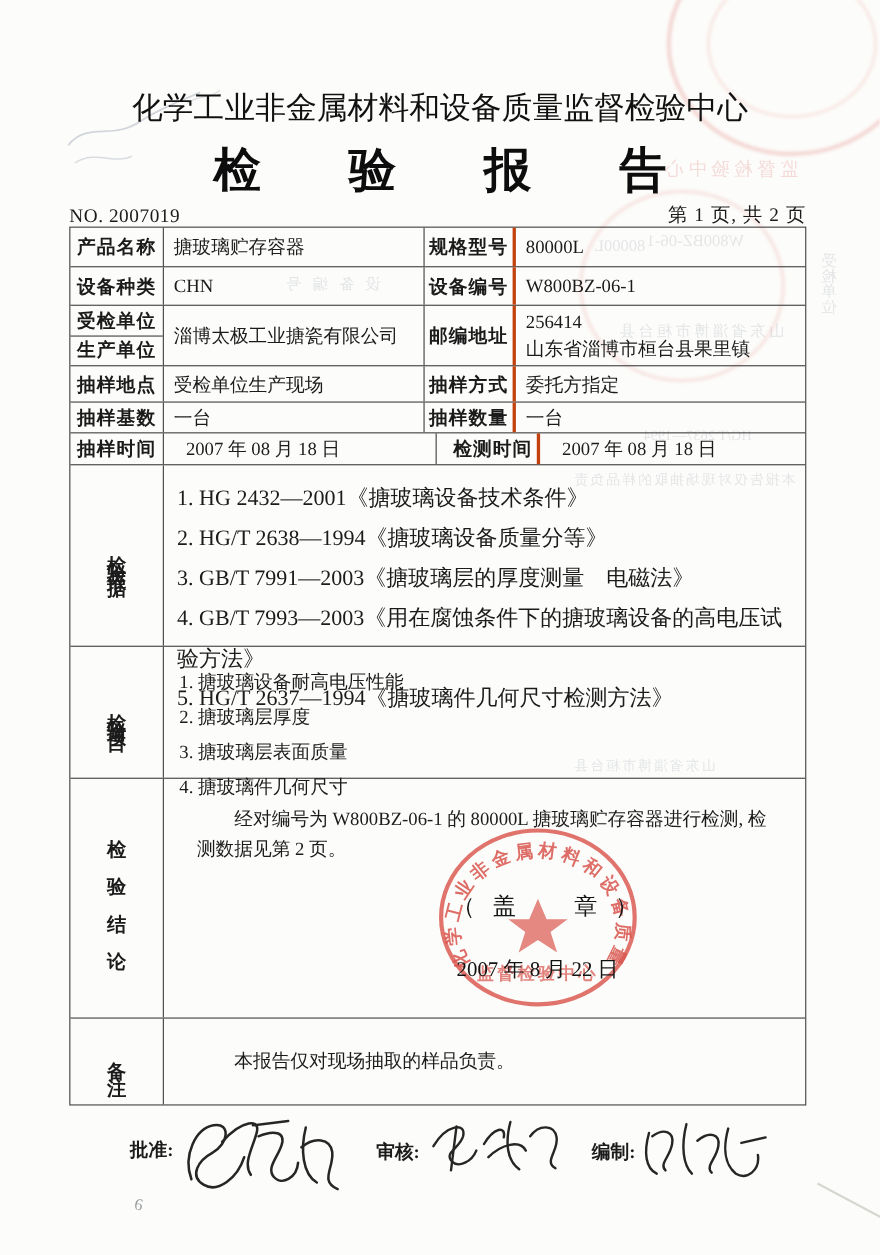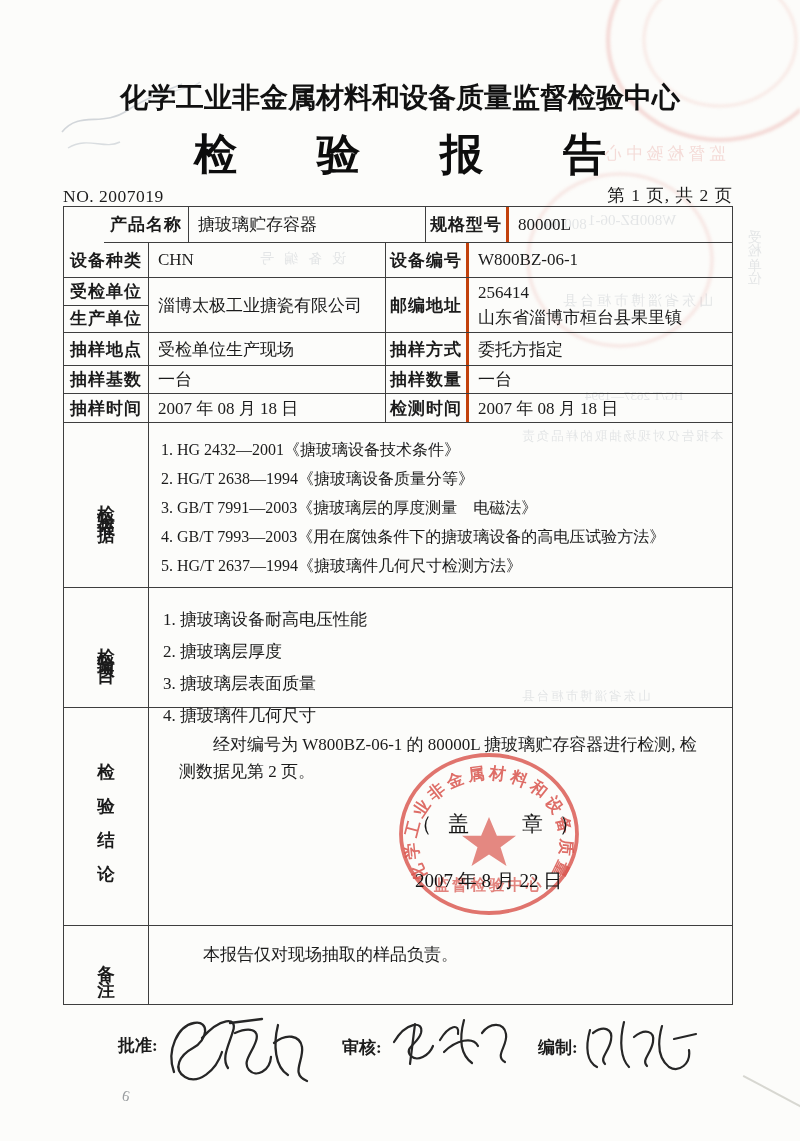--- a/index.html
+++ b/index.html
@@ -7,21 +7,21 @@
     width:800px;height:1141px;position:relative;overflow:hidden;
     background:#fcfcfa;color:#1b1b1b;
     font-family:"Liberation Serif","DejaVu Serif",serif;
   }
   .page{position:absolute;inset:0;}
 
   
   .org-title{
     position:absolute;top:79px;left:0;width:100%;text-align:center;
     font-family:"Liberation Sans","DejaVu Sans",sans-serif;
-    font-size:28px;font-weight:bold;letter-spacing:0px;color:#111;
+    font-size:28px;font-weight:normal;letter-spacing:0px;color:#111;
   }
   .report-title{
     position:absolute;top:126px;left:0;width:100%;text-align:center;
     font-family:"Liberation Sans","DejaVu Sans",sans-serif;
     font-size:43px;font-weight:bold;letter-spacing:80px;padding-left:80px;
     box-sizing:border-box;color:#0d0d0d;
   }
   .meta-row{
     position:absolute;top:183px;left:63px;width:670px;
     display:flex;justify-content:space-between;align-items:flex-end;
@@ -37,22 +37,22 @@
     background:transparent;font-size:17px;
   }
   .irow{display:flex;border-bottom:1px solid #3e3e3e;box-sizing:border-box;}
   .irow:last-child{border-bottom:none;}
   .cell{box-sizing:border-box;display:flex;align-items:center;}
   .c1{width:85px;border-right:1px solid #3e3e3e;justify-content:center;}
   .c2{width:237px;border-right:1px solid #3e3e3e;padding-left:9px;}
   .c3{width:83px;border-right:3px solid #c2410c;justify-content:center;}
   .c4{flex:1;padding-left:9px;}
   .lab{font-weight:bold;letter-spacing:1px;white-space:nowrap;}
-  .h36{height:36px;margin-left:40px;} .h35{height:35px;} .h55{height:55px;}
-  .h33{height:33px;} .h28{height:28px;} .h29{height:29px;}
+  .h36{height:36px;} .h35{height:35px;} .h55{height:55px;}
+  .h33{height:33px;} .h28{height:28px;} .h29{height:29px;gap:11px;}
   .dual{flex-direction:column;align-items:stretch;padding:0;}
   .dual .sub{flex:1;display:flex;align-items:center;justify-content:center;}
   .dual .sub:first-child{border-bottom:1px solid #3e3e3e;}
   .twoline{line-height:1.5;}
 
   
   .srow{display:flex;border-bottom:1px solid #3e3e3e;box-sizing:border-box;}
   .srow:last-child{border-bottom:none;}
   .slabel{
     width:85px;border-right:1px solid #3e3e3e;box-sizing:border-box;
@@ -61,28 +61,28 @@
   .slabel span{
     writing-mode:vertical-lr;text-orientation:upright;
     font-weight:bold;font-size:17.5px;
   }
   .sp6 span{letter-spacing:7px;}
   .sp34 span{letter-spacing:34px;}
   .sp12 span{letter-spacing:14px;}
   .scontent{flex:1;position:relative;box-sizing:border-box;}
   .h165{height:165px;} .h120{height:120px;} .h218{height:218px;} .h78{height:78px;}
 
-  .basis-list{padding:12px 8px 0 12px;font-size:16px;line-height:1.82;}
+  .basis-list{padding:12px 8px 0 12px;font-size:20px;line-height:1.82;}
   .items-list{padding:16px 8px 0 14px;font-size:17px;line-height:1.88;}
   .conclusion-text{
     margin:16px;padding:7px 16px 0 14px;font-size:17px;line-height:1.6;
     text-indent:2em;
   }
   .remark-text{
-    margin:6px;padding:9px 16px 0 14px;font-size:17px;line-height:1.6;
+    margin:16px;padding:9px 16px 0 14px;font-size:17px;line-height:1.6;
     text-indent:2em;
   }
 
   
   .stamp-svg{position:absolute;left:244px;top:40px;z-index:1;}
   .stamp-caption{
     position:absolute;left:262px;top:102px;z-index:2;
     font-size:21px;letter-spacing:16px;color:#161616;white-space:nowrap;
   }
   .stamp-date{

